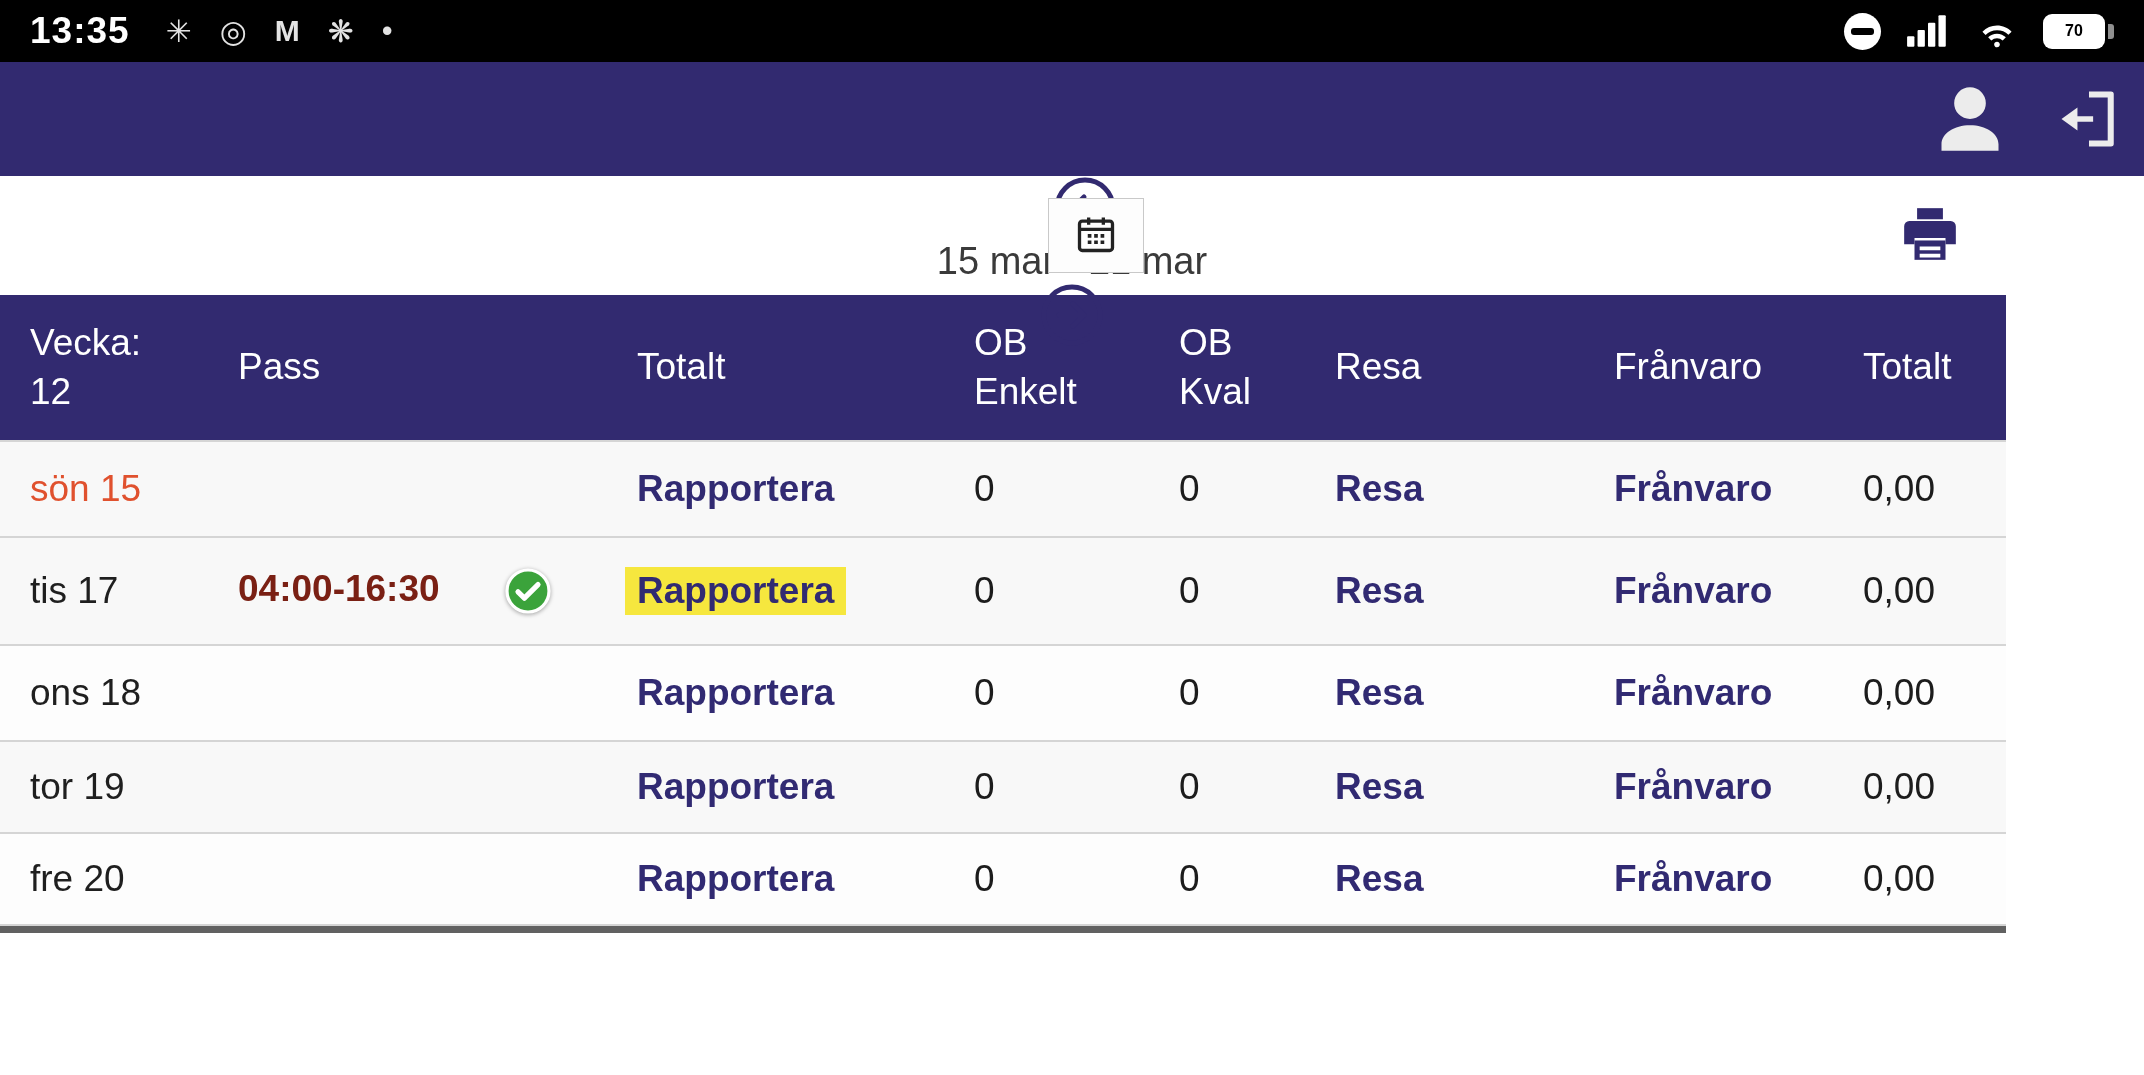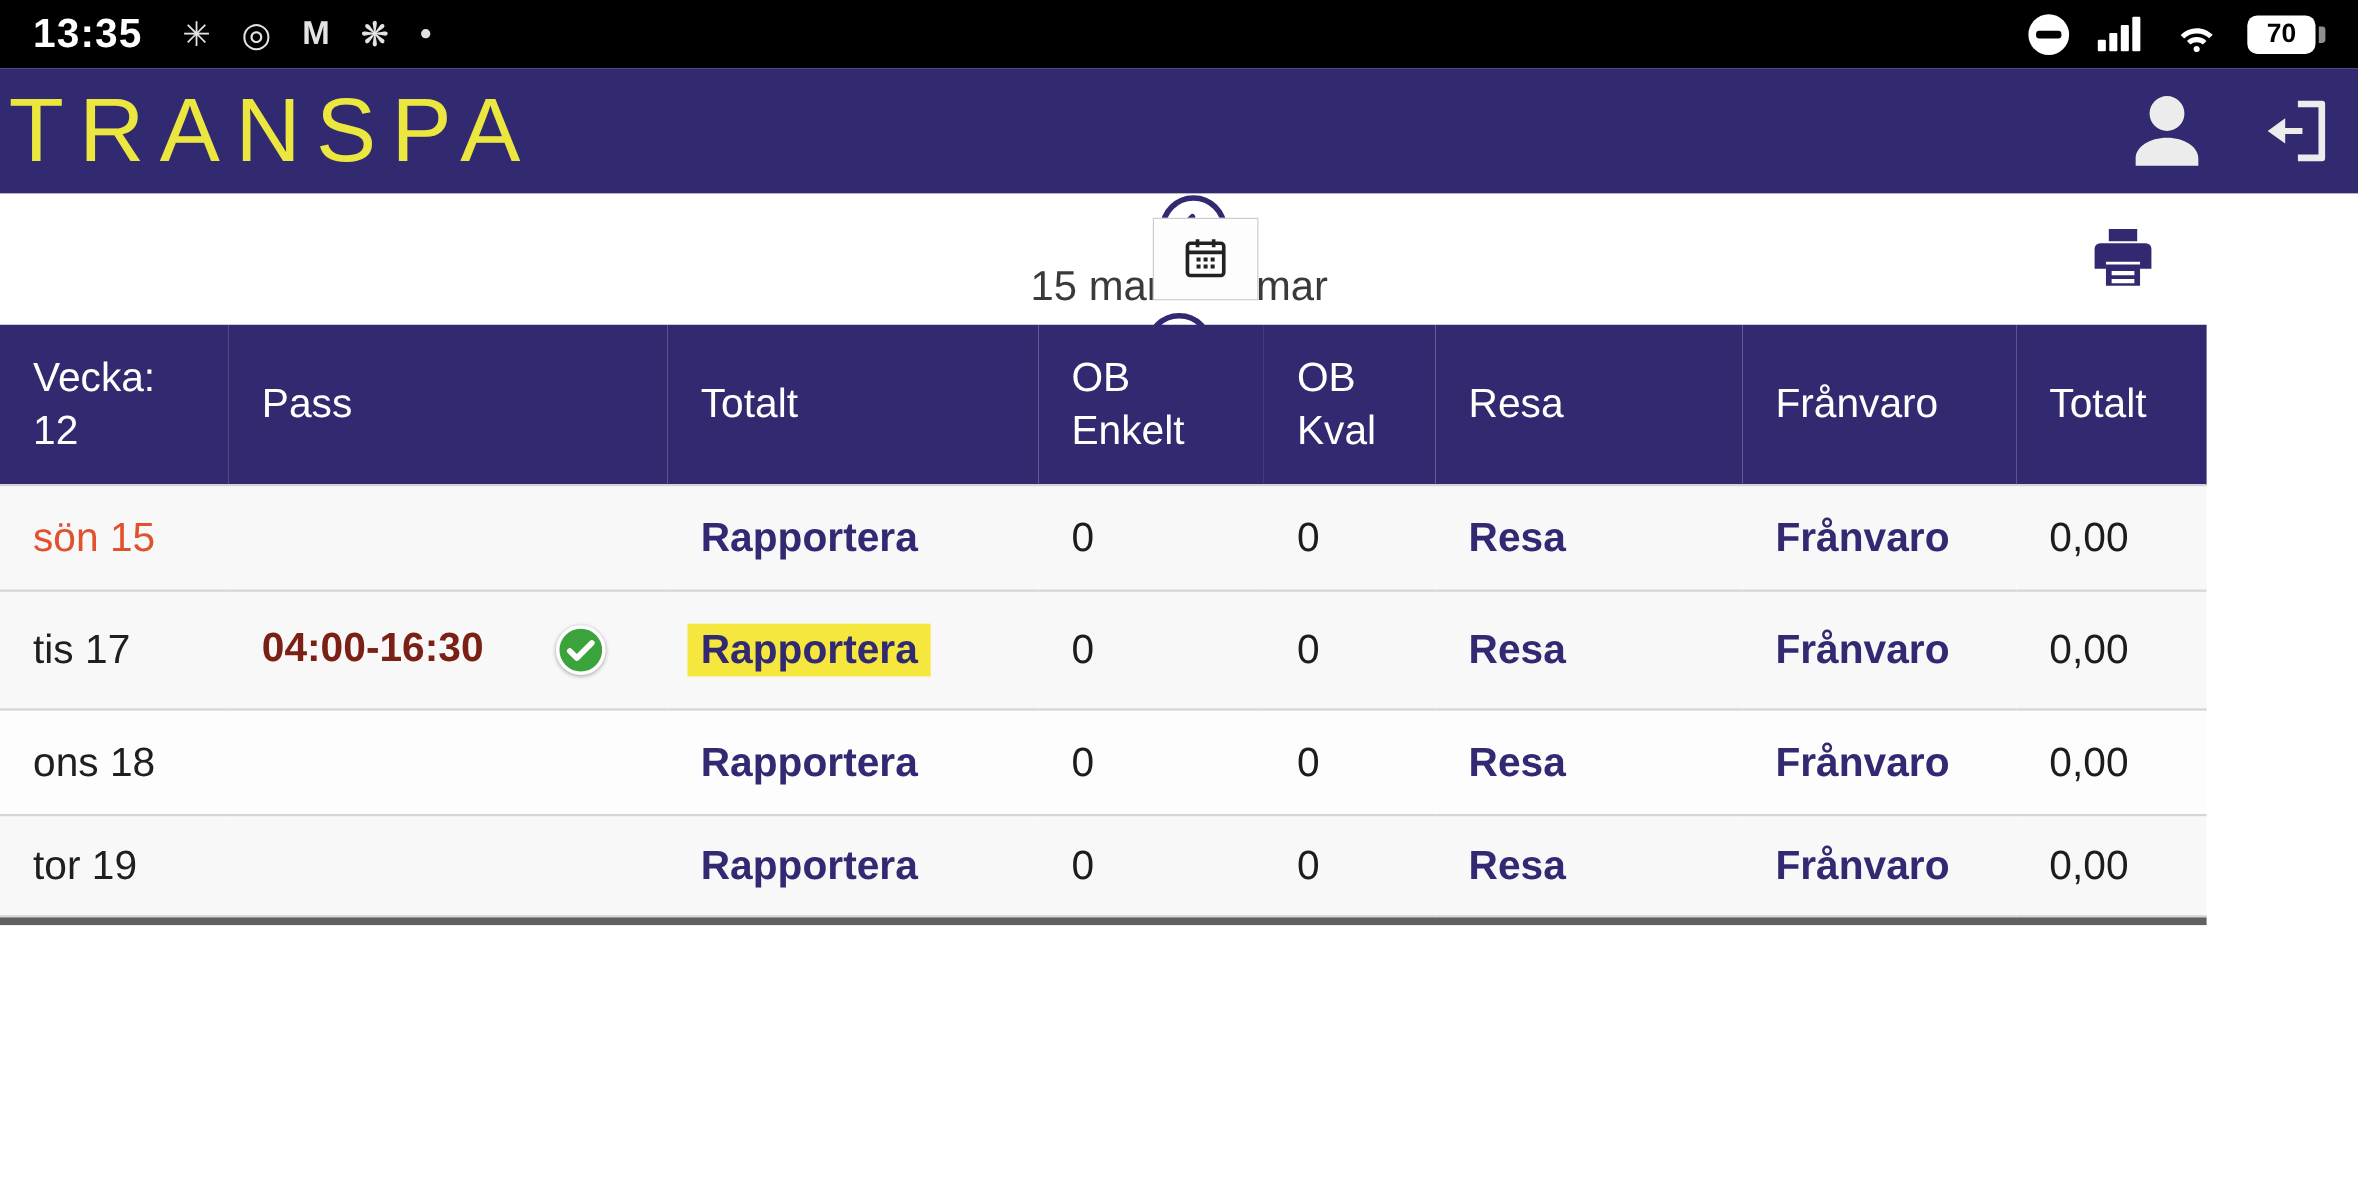--- a/index.html
+++ b/index.html
@@ -10,21 +10,21 @@
   
   .status-bar { height:62px; background:#000; display:flex; align-items:center; padding:0 30px; color:#fff; }
   .status-time { font-size:37px; font-weight:700; letter-spacing:1px; }
   .notif-icons { display:flex; align-items:center; gap:28px; margin-left:36px; font-size:31px; color:#e3e3e3; }
   .notif-icons .gmail { font-weight:700; font-size:30px; }
   .status-right { margin-left:auto; display:flex; align-items:center; gap:24px; }
   .dnd { position:relative; width:37px; height:37px; background:#fff; border-radius:50%; }
   .dnd::after { content:""; position:absolute; left:7px; right:7px; top:15px; height:7px; background:#000; border-radius:3px; }
   .signal svg, .wifi svg { display:block; }
   .battery { display:flex; align-items:center; }
-  .battery-body { width:62px; height:35px; background:#fff; border-radius:9px; display:flex; align-items:center; justify-content:center; color:#000; font-size:24px; font-weight:700; }
+  .battery-body { width:62px; height:35px; background:#fff; border-radius:9px; display:flex; align-items:center; justify-content:center; color:#000; font-size:16px; font-weight:700; }
   .battery-nub { width:6px; height:15px; background:#8f8f8f; border-radius:0 3px 3px 0; margin-left:3px; }
 
   
   .app-header { position:relative; height:114px; background:#322a70; display:flex; align-items:center; }
   .brand { font-size:82px; line-height:114px; color:#ece73f; letter-spacing:14px; font-weight:400; padding-left:8px; white-space:nowrap; }
   .header-icons { position:absolute; right:22px; top:0; height:114px; display:flex; align-items:center; gap:48px; }
   .header-icons svg { display:block; }
 
   
   .toolbar { position:relative; height:119px; background:#fff; display:flex; align-items:center;flex-direction:column; }
@@ -99,21 +99,20 @@
           </svg>
       </span>
       <span class="battery">
         <span class="battery-body">70</span>
         <span class="battery-nub"></span>
       </span>
     </span>
   </div>
 
   <div class="app-header">
-    <div class="brand">TRANSPA</div>
     <div class="header-icons">
       <span>
         <svg width="76" height="76" viewBox="0 0 24 24">
             <path fill="#ececec" d="M12 12a5 5 0 1 0 0-10 5 5 0 0 0 0 10zm0 2c-5 0-9 2.6-9 6v2h18v-2c0-3.4-4-6-9-6z"></path>
           </svg>
       </span>
       <span>
         <svg width="66" height="70" viewBox="0 0 24 24" fill="#ececec">
             <path d="M12 2h8a1 1 0 0 1 1 1v18a1 1 0 0 1-1 1h-8v-2.2h6.8V4.2H12V2z"></path>
             <path d="M13.5 11v2H7.8v3.2L2 12l5.8-4.2V11h5.7z"></path>
@@ -229,19 +228,29 @@
         <td><span class="day">tor 19</span></td>
         <td></td>
         <td><a class="link">Rapportera</a></td>
         <td><span>0</span></td>
         <td><span>0</span></td>
         <td><a class="link">Resa</a></td>
         <td><a class="link">Frånvaro</a></td>
         <td><span>0,00</span></td>
       </tr>
 
+      <tr class="r-even h92">
+        <td><span class="day">fre 20</span></td>
+        <td></td>
+        <td><a class="link">Rapportera</a></td>
+        <td><span>0</span></td>
+        <td><span>0</span></td>
+        <td><a class="link">Resa</a></td>
+        <td><a class="link">Frånvaro</a></td>
+        <td><span>0,00</span></td>
+      </tr>
 
     </tbody>
   </table>
 
   <div class="table-cut-line"></div>
 
 </div>
 
 </body></html>

